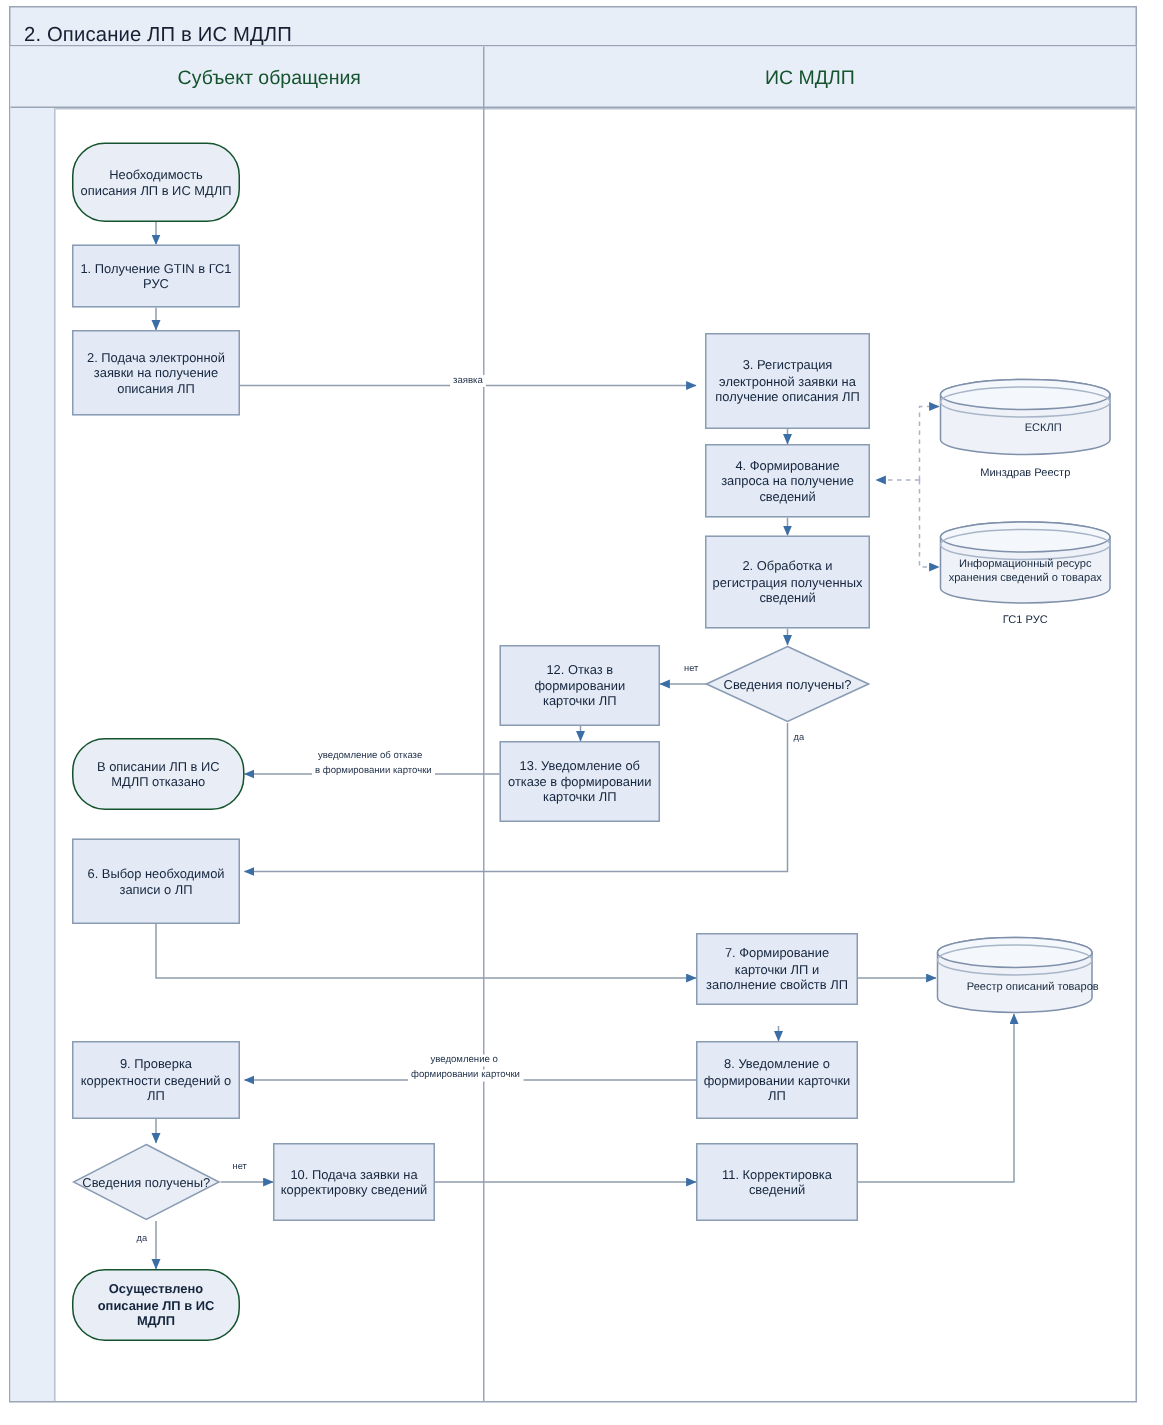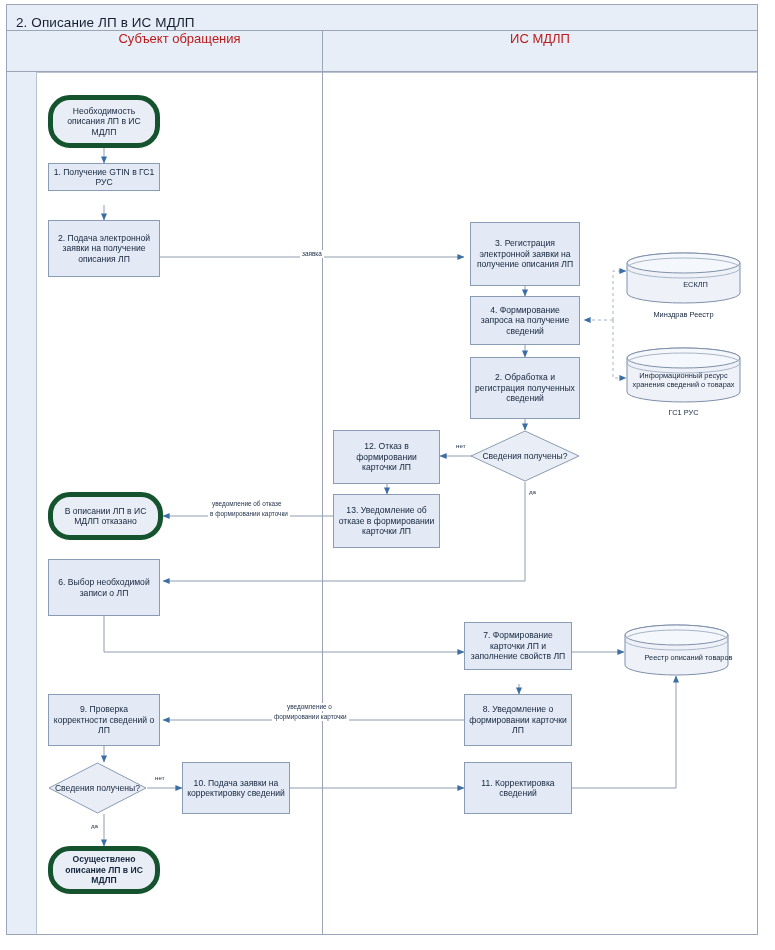--- a/index.html
+++ b/index.html
@@ -13,36 +13,36 @@
   .title-bar{position:absolute;left:6px;top:4px;width:752px;height:27px;
              background:#e8eef7;border:1px solid #9aa6b8;box-sizing:border-box;
              display:flex;align-items:flex-end;}
   .title-bar .t{font-size:13.5px;color:#152033;padding-left:9px;letter-spacing:.1px;}
 
   
   .lane-band{position:absolute;left:7px;top:31px;width:750px;height:41px;
              background:#e8eef7;border-bottom:1px solid #9aa6b8;box-sizing:border-box;}
   .lane-left-strip{position:absolute;left:7px;top:31px;width:30px;height:903px;
              background:#e8eef7;border-right:1px solid #b9c3d2;box-sizing:border-box;}
-  .lane-hdr{position:absolute;top:18px;height:41px;display:flex;align-items:center;
-            justify-content:center;font-size:13px;color:#b91c1c;}
+  .lane-hdr{position:absolute;top:31px;height:41px;display:flex;align-items:center;
+            justify-content:center;font-size:13px;color:#14532d;}
   .lane-hdr.a{left:37px;width:285px;}
   .lane-hdr.b{left:323px;width:434px;}
   .lane-divider{position:absolute;left:322px;top:31px;width:1px;height:903px;background:#9aa6b8;}
   .lane-body-line{position:absolute;left:37px;top:72px;width:720px;height:1px;background:#b9c3d2;}
 
   
   svg.wires{position:absolute;left:0;top:0;width:775px;height:950px;overflow:visible;}
 
   
   .node{position:absolute;box-sizing:border-box;display:flex;align-items:center;
         justify-content:center;text-align:center;line-height:1.22;
         font-size:8.6px;color:#14253d;padding:2px 4px;}
   .proc{background:#e3eaf5;border:1px solid #8a9bb4;}
-  .term{background:#e9eef6;border:5px solid #14532d;border-radius:22px;text-align:center;}
+  .term{background:#e9eef6;border:1px solid #14532d;border-radius:22px;text-align:center;}
   .diamond{background:transparent;border:none;}
   .diamond .dlabel{position:relative;z-index:2;font-size:8.6px;}
   .diamond .dshape{position:absolute;left:0;top:0;width:100%;height:100%;}
 
   
   .cyl{position:absolute;}
   .cyl .cylsvg{position:absolute;left:0;top:0;}
   .cyl .cyltext{position:absolute;left:0;width:100%;text-align:center;
                 font-size:7.4px;color:#14253d;line-height:1.2;z-index:2;padding-left:12px;}
   .cylcap{position:absolute;width:100%;text-align:center;font-size:7.4px;color:#14253d;}
@@ -119,21 +119,21 @@
 
     <g stroke="#a9b4c4" stroke-width="1" fill="none" stroke-dasharray="3,3" marker-end="url(#ah)">
       <path d="M613,320 L613,271 L626,271"></path>
       <path d="M613,320 L613,378 L626,378"></path>
       <path d="M613,320 L584,320"></path>
     </g>
   </svg>
 
   <div class="node term" style="left:48px;top:95px;width:112px;height:53px;">Необходимость описания ЛП в ИС МДЛП</div>
 
-  <div class="node proc" style="left:48px;top:163px;width:112px;height:28px;">1. Получение GTIN в ГС1 РУС</div>
+  <div class="node proc" style="left:48px;top:163px;width:112px;height:42px;">1. Получение GTIN в ГС1 РУС</div>
 
   <div class="node proc" style="left:48px;top:220px;width:112px;height:57px;">2. Подача электронной заявки на  получение описания ЛП</div>
 
   <div class="node proc" style="left:470px;top:222px;width:110px;height:64px;">3. Регистрация электронной заявки на  получение описания ЛП</div>
 
   <div class="node proc" style="left:470px;top:296px;width:110px;height:49px;">4. Формирование запроса на получение сведений</div>
 
   <div class="node proc" style="left:470px;top:357px;width:110px;height:62px;">2. Обработка и регистрация полученных сведений</div>
 
   <div class="node diamond" style="left:470px;top:430px;width:110px;height:52px;">

